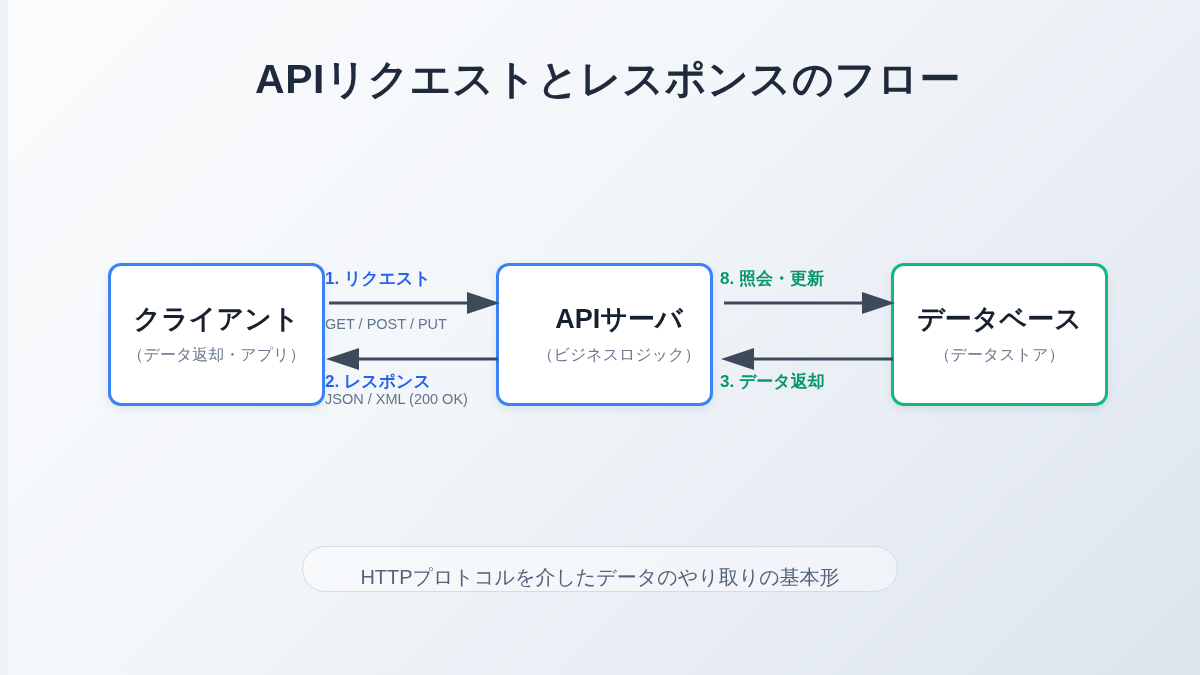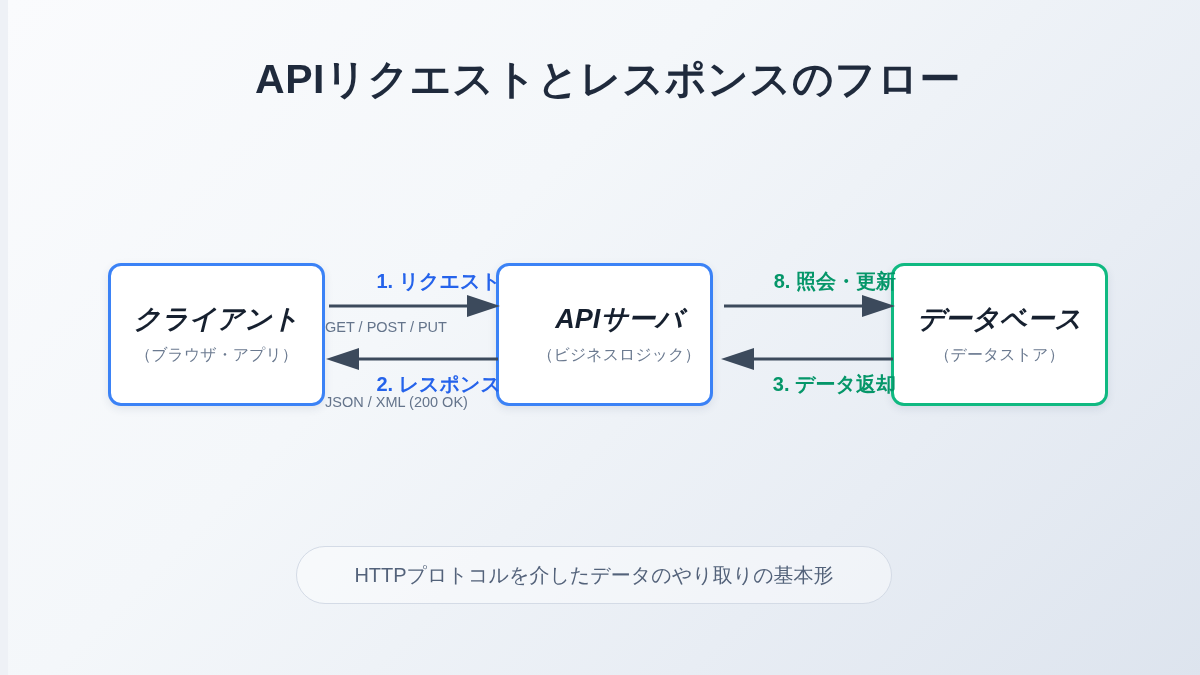--- a/index.html
+++ b/index.html
@@ -54,43 +54,42 @@
   .node.client   { left: 100px;  border: 3px solid #3b82f6; }
   .node.server   { left: 488px;  border: 3px solid #3b82f6; padding-left: 29px; }
   .node.database { left: 883px;  border: 3px solid #10b981; }
 
   .node-title {
     font-size: 27px;
     font-weight: bold;
     color: #16202f;
     line-height: 1.1;
     white-space: nowrap;
-    font-style: italic;
   }
   .node-sub {
     margin-top: 11px;
     font-size: 16px;
     color: #6b7a90;
     line-height: 1.1;
     white-space: nowrap;
   }
 
   
   .arrow-group {
     position: absolute;
     width: 176px;
   }
   .arrow-group.left-top    { left: 317px; top: 270px; }
   .arrow-group.left-bottom { left: 317px; top: 345px; }
   .arrow-group.right-top   { left: 712px; top: 270px; }
   .arrow-group.right-bottom{ left: 712px; top: 345px; }
 
   .arrow-label {
-    text-align: right;
-    font-size: 20px;
+    text-align: left;
+    font-size: 17px;
     font-weight: bold;
     white-space: nowrap;
     line-height: 1.1;
   }
   .arrow-label.blue  { color: #2563eb; }
   .arrow-label.green { color: #059669; }
 
   .arrow-caption {
     text-align: left;
     font-size: 14.5px;
@@ -100,48 +99,48 @@
   }
 
   .arrow-svg {
     display: block;
     margin: 0 auto;
   }
 
   
   .footer-pill {
     position: absolute;
-    left: 288px;
+    left: 294px;
     top: 546px;
     width: 596px;
-    height: 58px;
+    height: 46px;
     box-sizing: border-box;
     border: 1px solid #d4dbe6;
     border-radius: 29px;
     background: rgba(255, 255, 255, 0.42);
     display: flex;
-    align-items: center;
+    align-items: flex-end;
     justify-content: center;
   }
   .footer-text {
     font-size: 20px;
     color: #53627a;
     white-space: nowrap;
   }
 </style>
 </head>
 <body>
 
 <div class="slide">
 
   <div class="title">APIリクエストとレスポンスのフロー</div>
 
   <div class="node client">
     <div class="node-title">クライアント</div>
-    <div class="node-sub">（ブラウザ・アプリ）</div>
+    <div class="node-sub">（データ返却・アプリ）</div>
   </div>
 
   <div class="node server">
     <div class="node-title">APIサーバ</div>
     <div class="node-sub">（ビジネスロジック）</div>
   </div>
 
   <div class="node database">
     <div class="node-title">データベース</div>
     <div class="node-sub">（データストア）</div>

